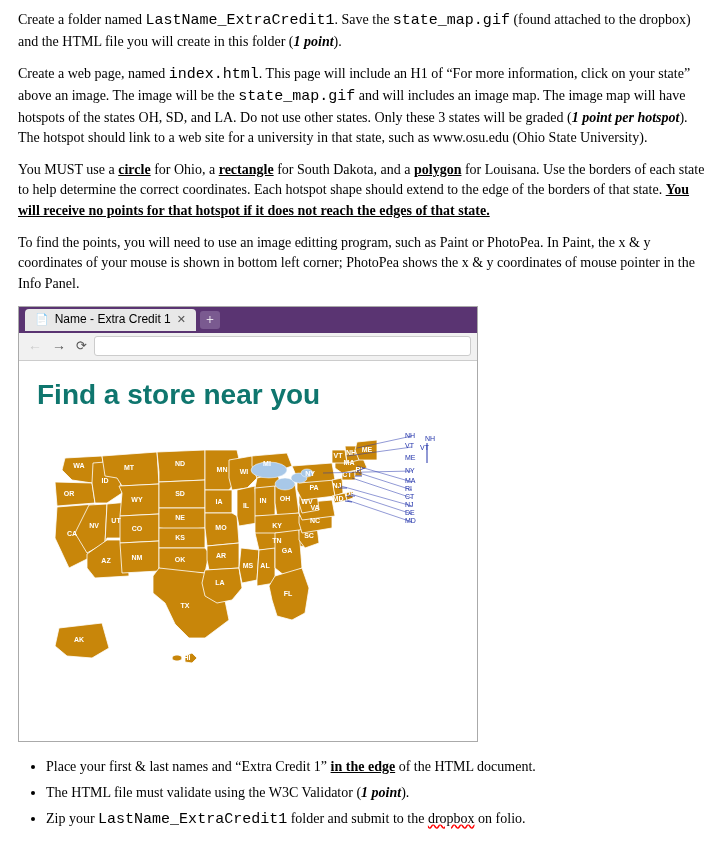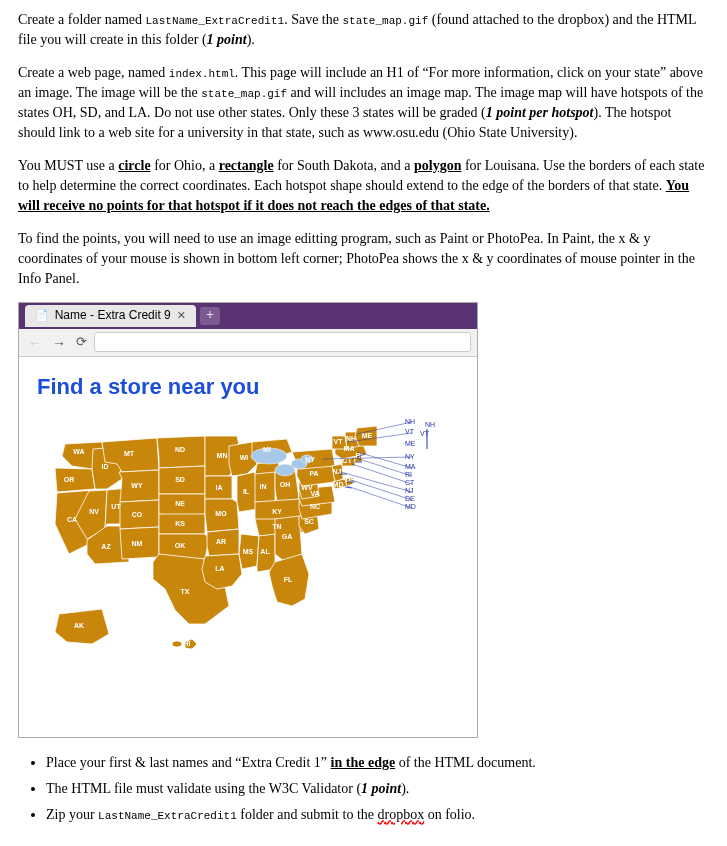--- a/index.html
+++ b/index.html
@@ -8,21 +8,21 @@
       font-size: 14px;
       color: #000;
       background: #fff;
       width: 727px;
       padding: 10px 18px 20px 18px;
       line-height: 1.45;
     }
     p { margin-bottom: 12px; }
     code, .mono {
       font-family: 'Courier New', Courier, monospace;
-      font-size: 11px;
+      font-size: 15px;
     }
     .bold { font-weight: bold; text-decoration: underline; }
     .italic { font-style: italic; font-weight: bold; }
     .underline { text-decoration: underline; }
     .underline-bold { text-decoration: underline; font-weight: bold; }
 
     
     .browser-wrapper {
       border: 1px solid #aaa;
       margin-bottom: 0;
@@ -84,24 +84,24 @@
       padding: 0 4px;
       font-size: 12px;
       font-family: Arial, sans-serif;
     }
     .browser-content {
       background: #fff;
       padding: 14px 18px 10px 18px;
       min-height: 380px;
     }
     .page-title {
-      font-size: 22px;
+      font-size: 28px;
       font-weight: bold;
       font-family: Arial, sans-serif;
-      color: #1d4ed8;
+      color: #0f766e;
       margin-bottom: 12px;
     }
 
     
     .map-container {
       width: 420px;
       height: 260px;
       position: relative;
     }
 
@@ -137,21 +137,21 @@
 </p>
 
 <p>
   To find the points, you will need to use an image editting program, such as Paint or PhotoPea. In Paint, the x &amp; y coordinates of your mouse is shown in bottom left corner; PhotoPea shows the x &amp; y coordinates of mouse pointer in the Info Panel.
 </p>
 
 <div class="browser-wrapper">
   <div class="browser-tab-bar">
     <div class="browser-tab">
       <span style="font-size:11px;">📄</span>
-      <span>Name - Extra Credit 9</span>
+      <span>Name - Extra Credit 1</span>
       <span class="browser-tab-close">✕</span>
     </div>
     <div class="browser-new-tab">+</div>
   </div>
   <div class="browser-nav">
     <span class="nav-btn disabled">←</span>
     <span class="nav-btn">→</span>
     <span class="nav-btn" style="font-size:13px;">⟳</span>
     <input class="address-bar" type="text" value="" style="">
   </div>

